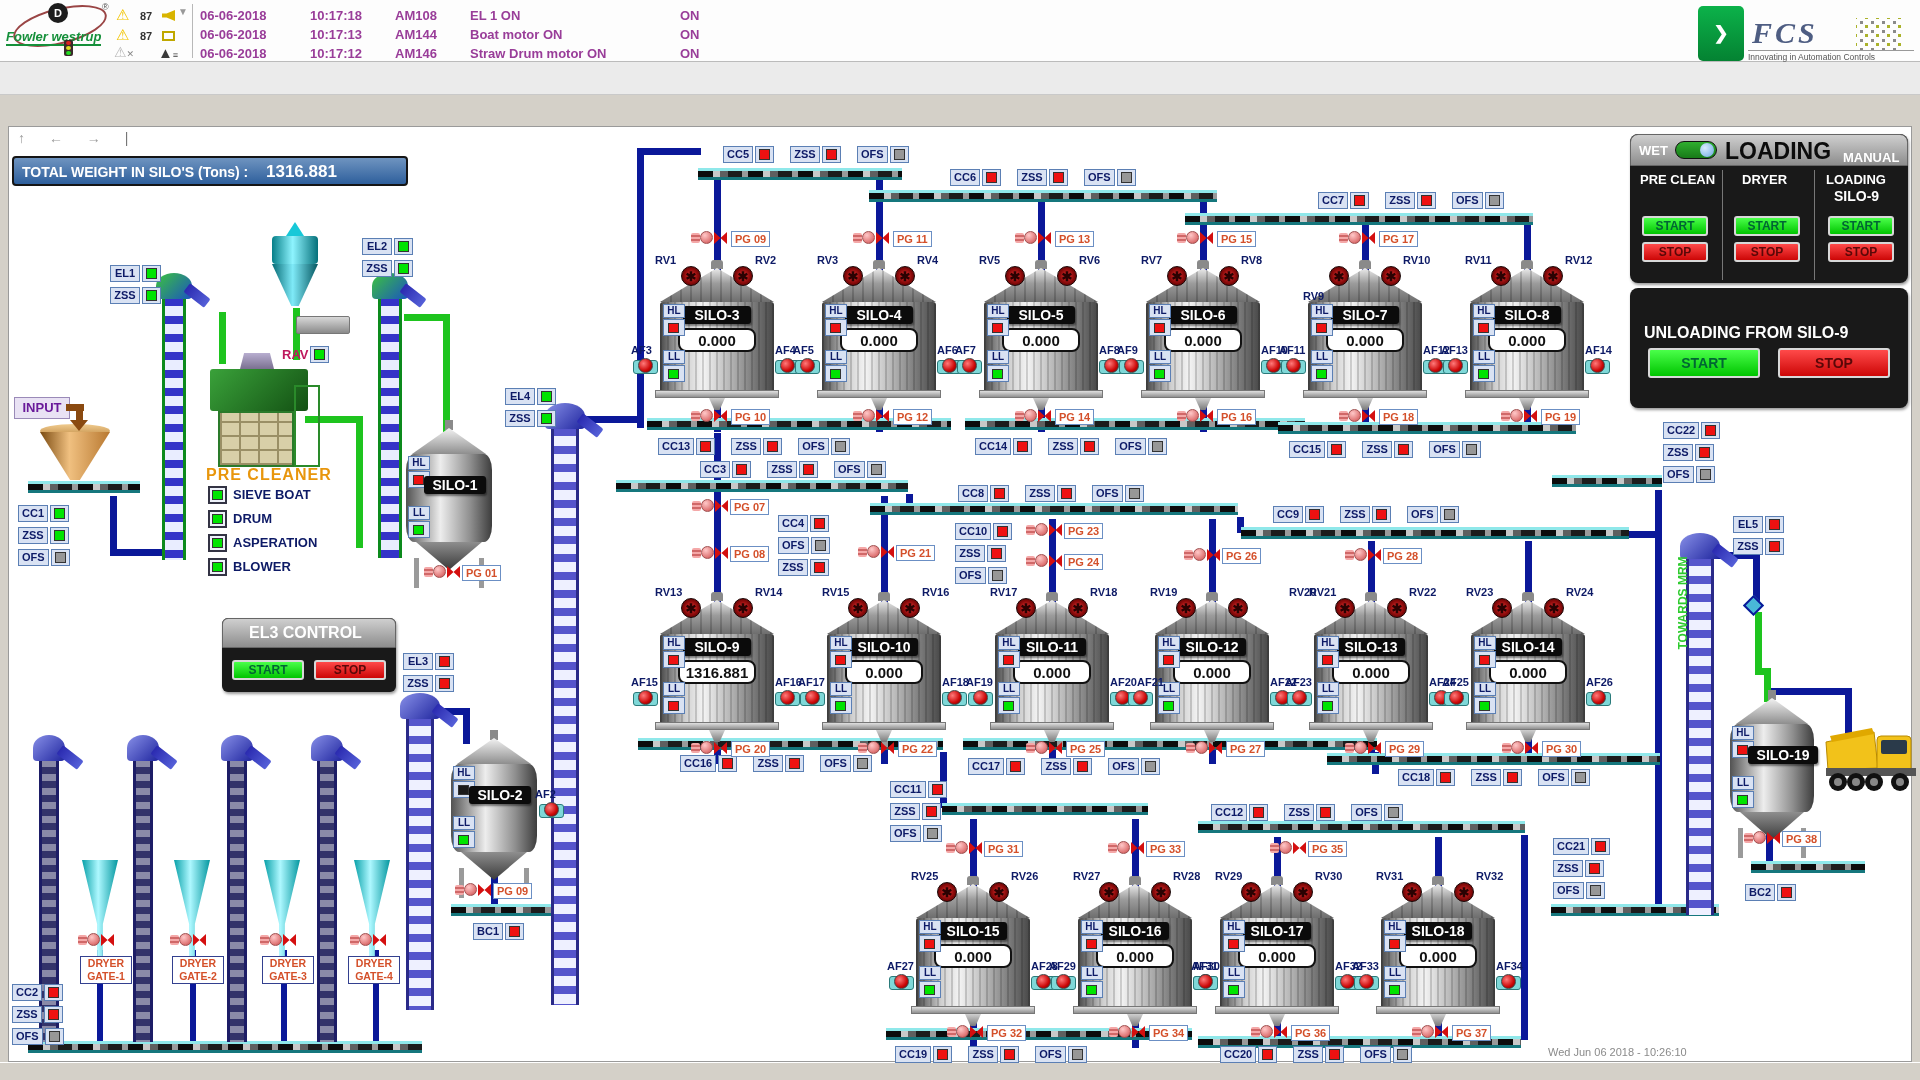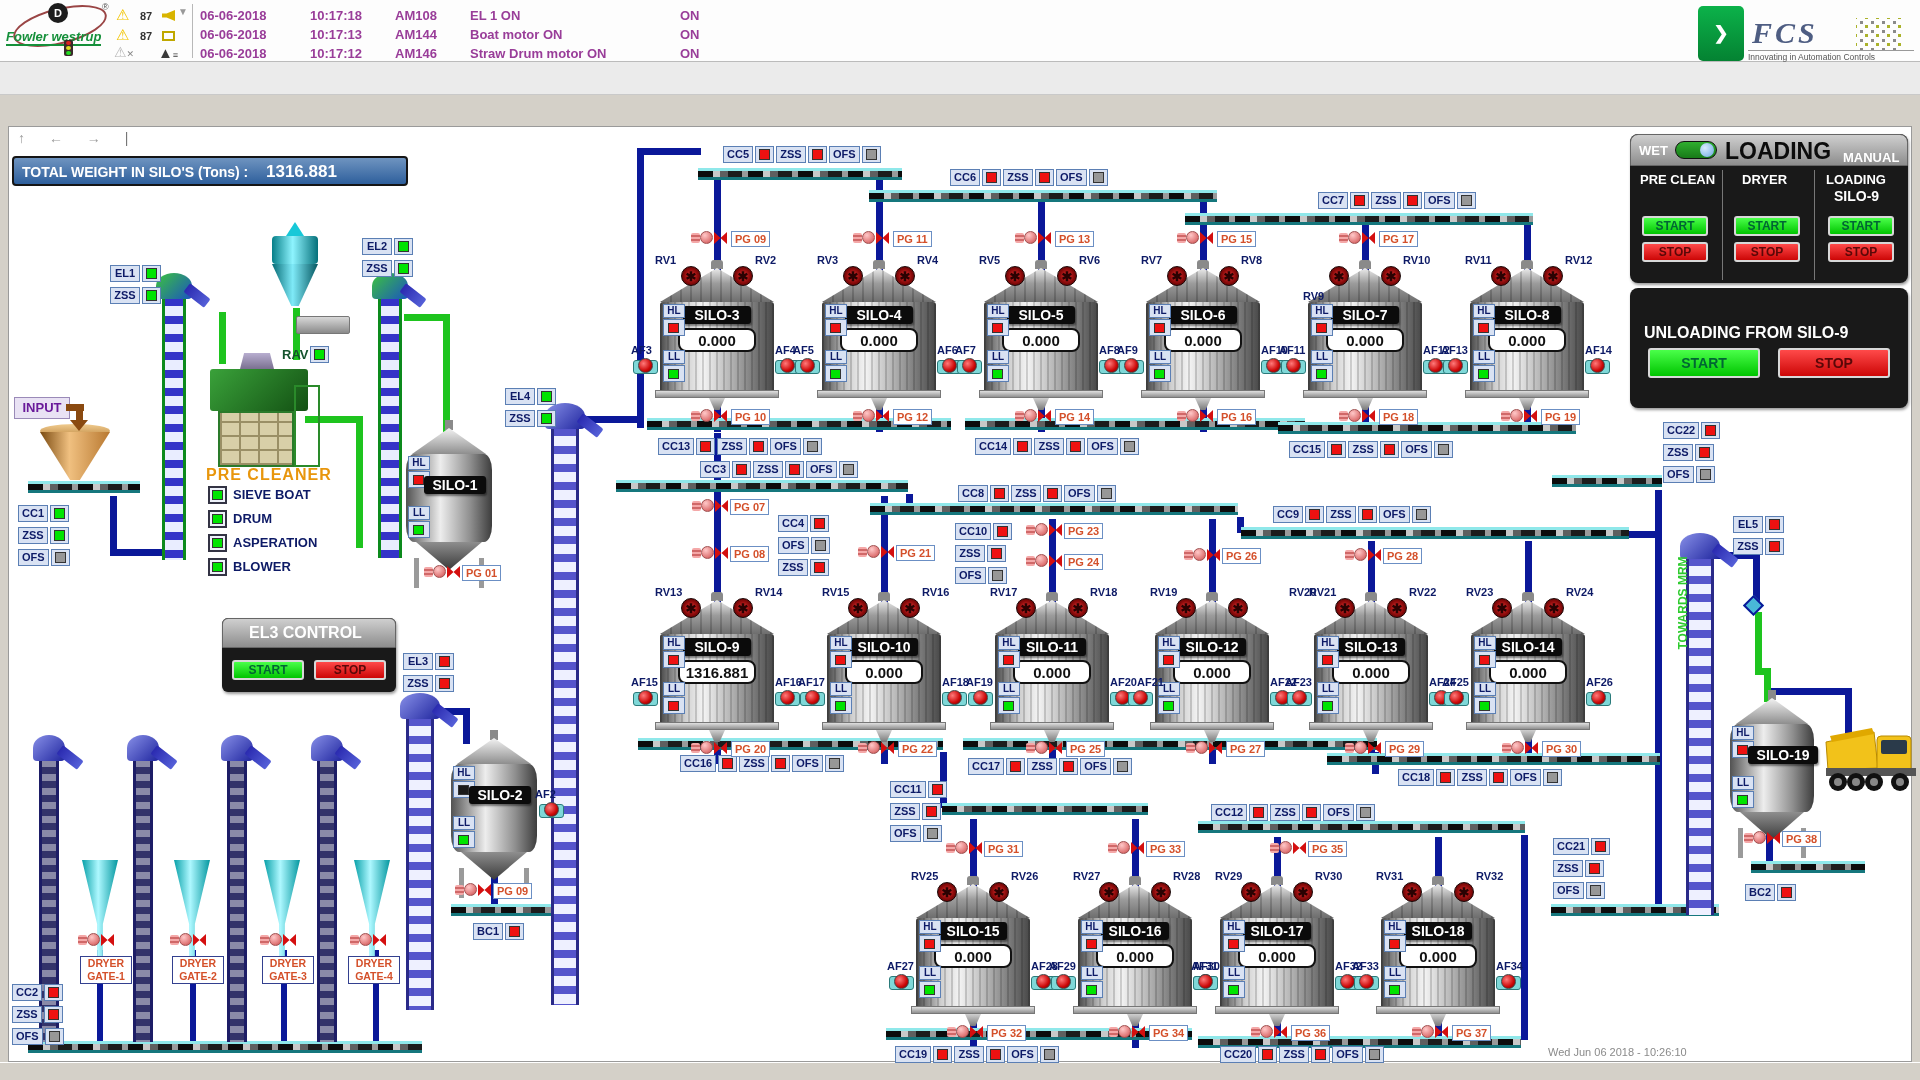--- a/index.html
+++ b/index.html
@@ -40,28 +40,28 @@
 
   
   #canvas { position:absolute; left:8px; top:126px; width:1904px; height:936px; background:#fff; border:1px solid #9a9a9a; }
   #navarrows { position:absolute; left:18px; top:130px; color:#9a9a9a; font-size:14px; letter-spacing:10px; }
   #totalw { position:absolute; left:12px; top:156px; width:396px; height:30px; background:linear-gradient(180deg,#6f94c0,#2e5f9c); border:2px solid #151515; border-radius:4px; color:#fff; }
   #totalw .lab { position:absolute; left:8px; top:6px; font:bold 14px "Liberation Sans",sans-serif; }
   #totalw .val { position:absolute; left:252px; top:4px; font:bold 17px "Liberation Sans",sans-serif; }
   #stamp { position:absolute; left:1548px; top:1046px; color:#8a8a8a; font-size:11px; }
 
   
-  .sg { position:absolute; display:flex; gap:2px; z-index:6; }
+  .sg { position:absolute; display:flex; gap:16px; z-index:6; }
   .sg.v { flex-direction:column; gap:5px; }
   .sg-item { display:flex; }
   .sg-lab { min-width:30px; height:17px; background:#d9e2f3; border:1px solid #5b7fb4; color:#0d1a66;
             font:bold 11px/15px "Liberation Sans",sans-serif; text-align:center; padding:0 3px; }
   .sg-lamp { width:19px; height:17px; background:#d9e2f3; border:1px solid #5b7fb4; margin-left:2px; position:relative; }
   .sg-lamp i { position:absolute; left:3px; top:2px; width:11px; height:11px; border:1px solid #333; }
-  .plain-lab { height:17px; color:#14532d; font:bold 13px/17px "Liberation Sans",sans-serif; white-space:nowrap;text-align:center; }
+  .plain-lab { height:17px; color:#be185d; font:bold 13px/17px "Liberation Sans",sans-serif; white-space:nowrap;text-align:center; }
   .pgl { position:absolute; height:16px; background:#fff; border:1px solid #6b8fc4; color:#d4502a;
          font:bold 11px/14px "Liberation Sans",sans-serif; padding:0 3px; white-space:nowrap; z-index:6; }
   .valve { position:absolute; width:36px; height:16px; z-index:6; }
   .valve i { position:absolute; }
   .valve .vm { left:0; top:3px; width:9px; height:10px; border-radius:2px; background:repeating-linear-gradient(180deg,#f4a8a8 0 2px,#d06868 2px 4px); }
   .valve .vb { left:9px; top:1px; width:13px; height:13px; border:1px solid #a05050; border-radius:50%; background:radial-gradient(circle at 35% 30%,#ffc8c8,#e07878 65%,#b44); }
   .valve .vg { left:23px; top:2px; width:13px; height:12px; background:#d40f0f; clip-path:polygon(0 0,50% 50%,100% 0,100% 100%,50% 50%,0 100%); }
   .pipe { position:absolute; background:#0b1899; z-index:1; }
   .pipe.g { background:#1ec41e; }
   .conv { position:absolute; height:12px; z-index:2;

